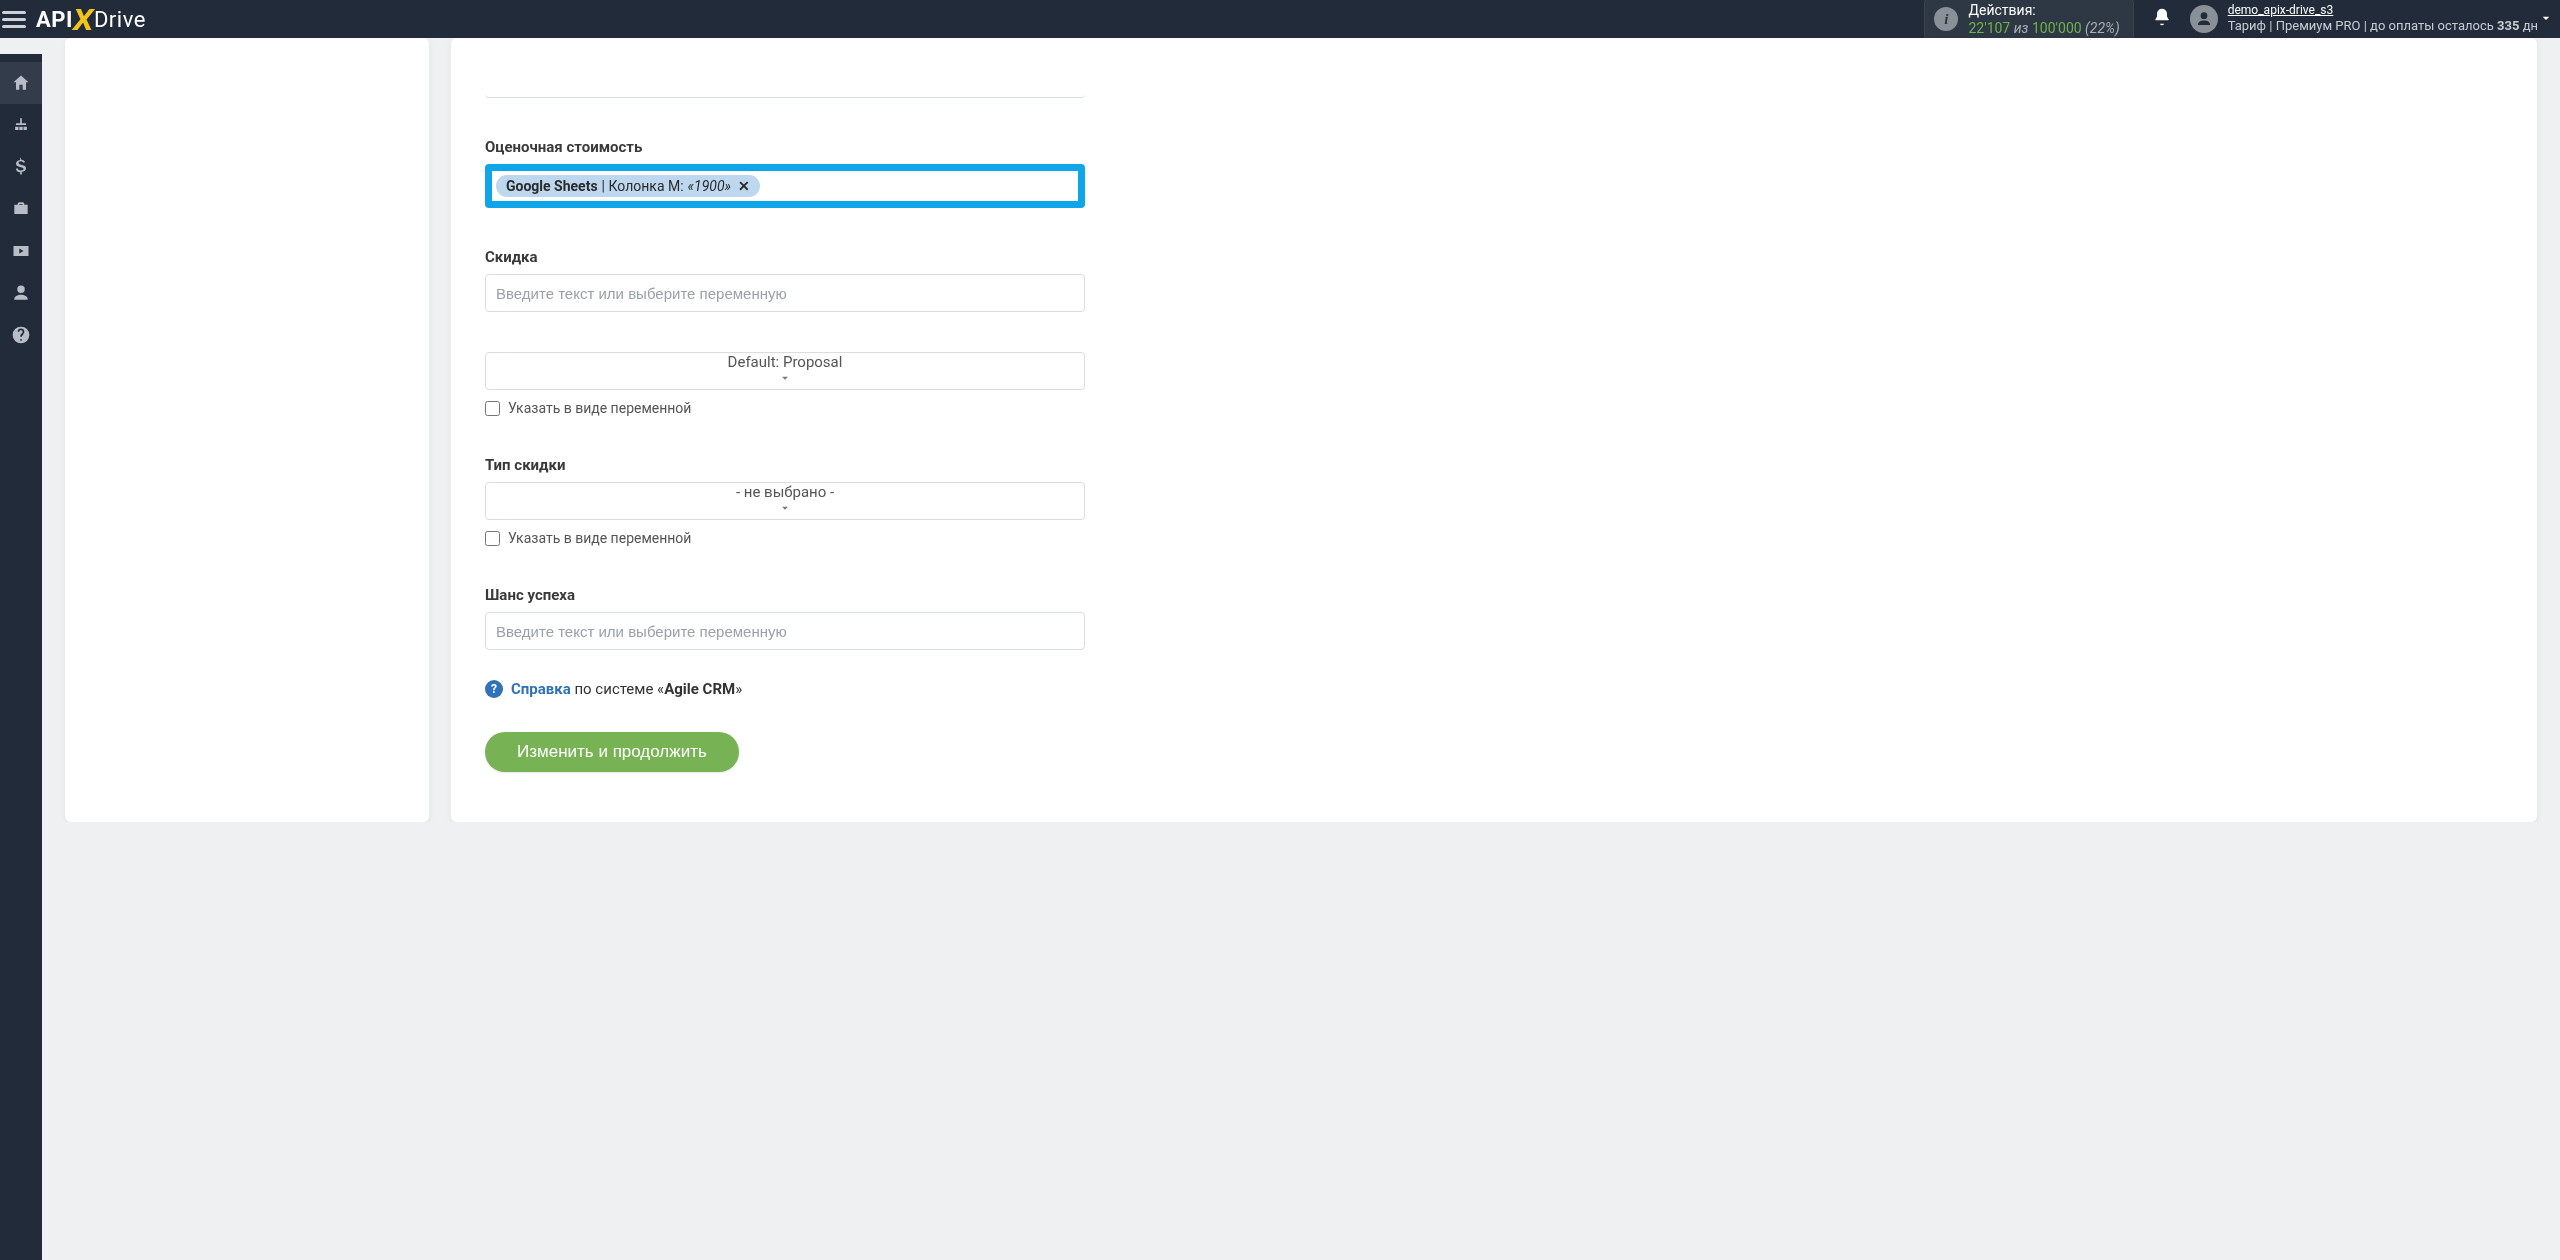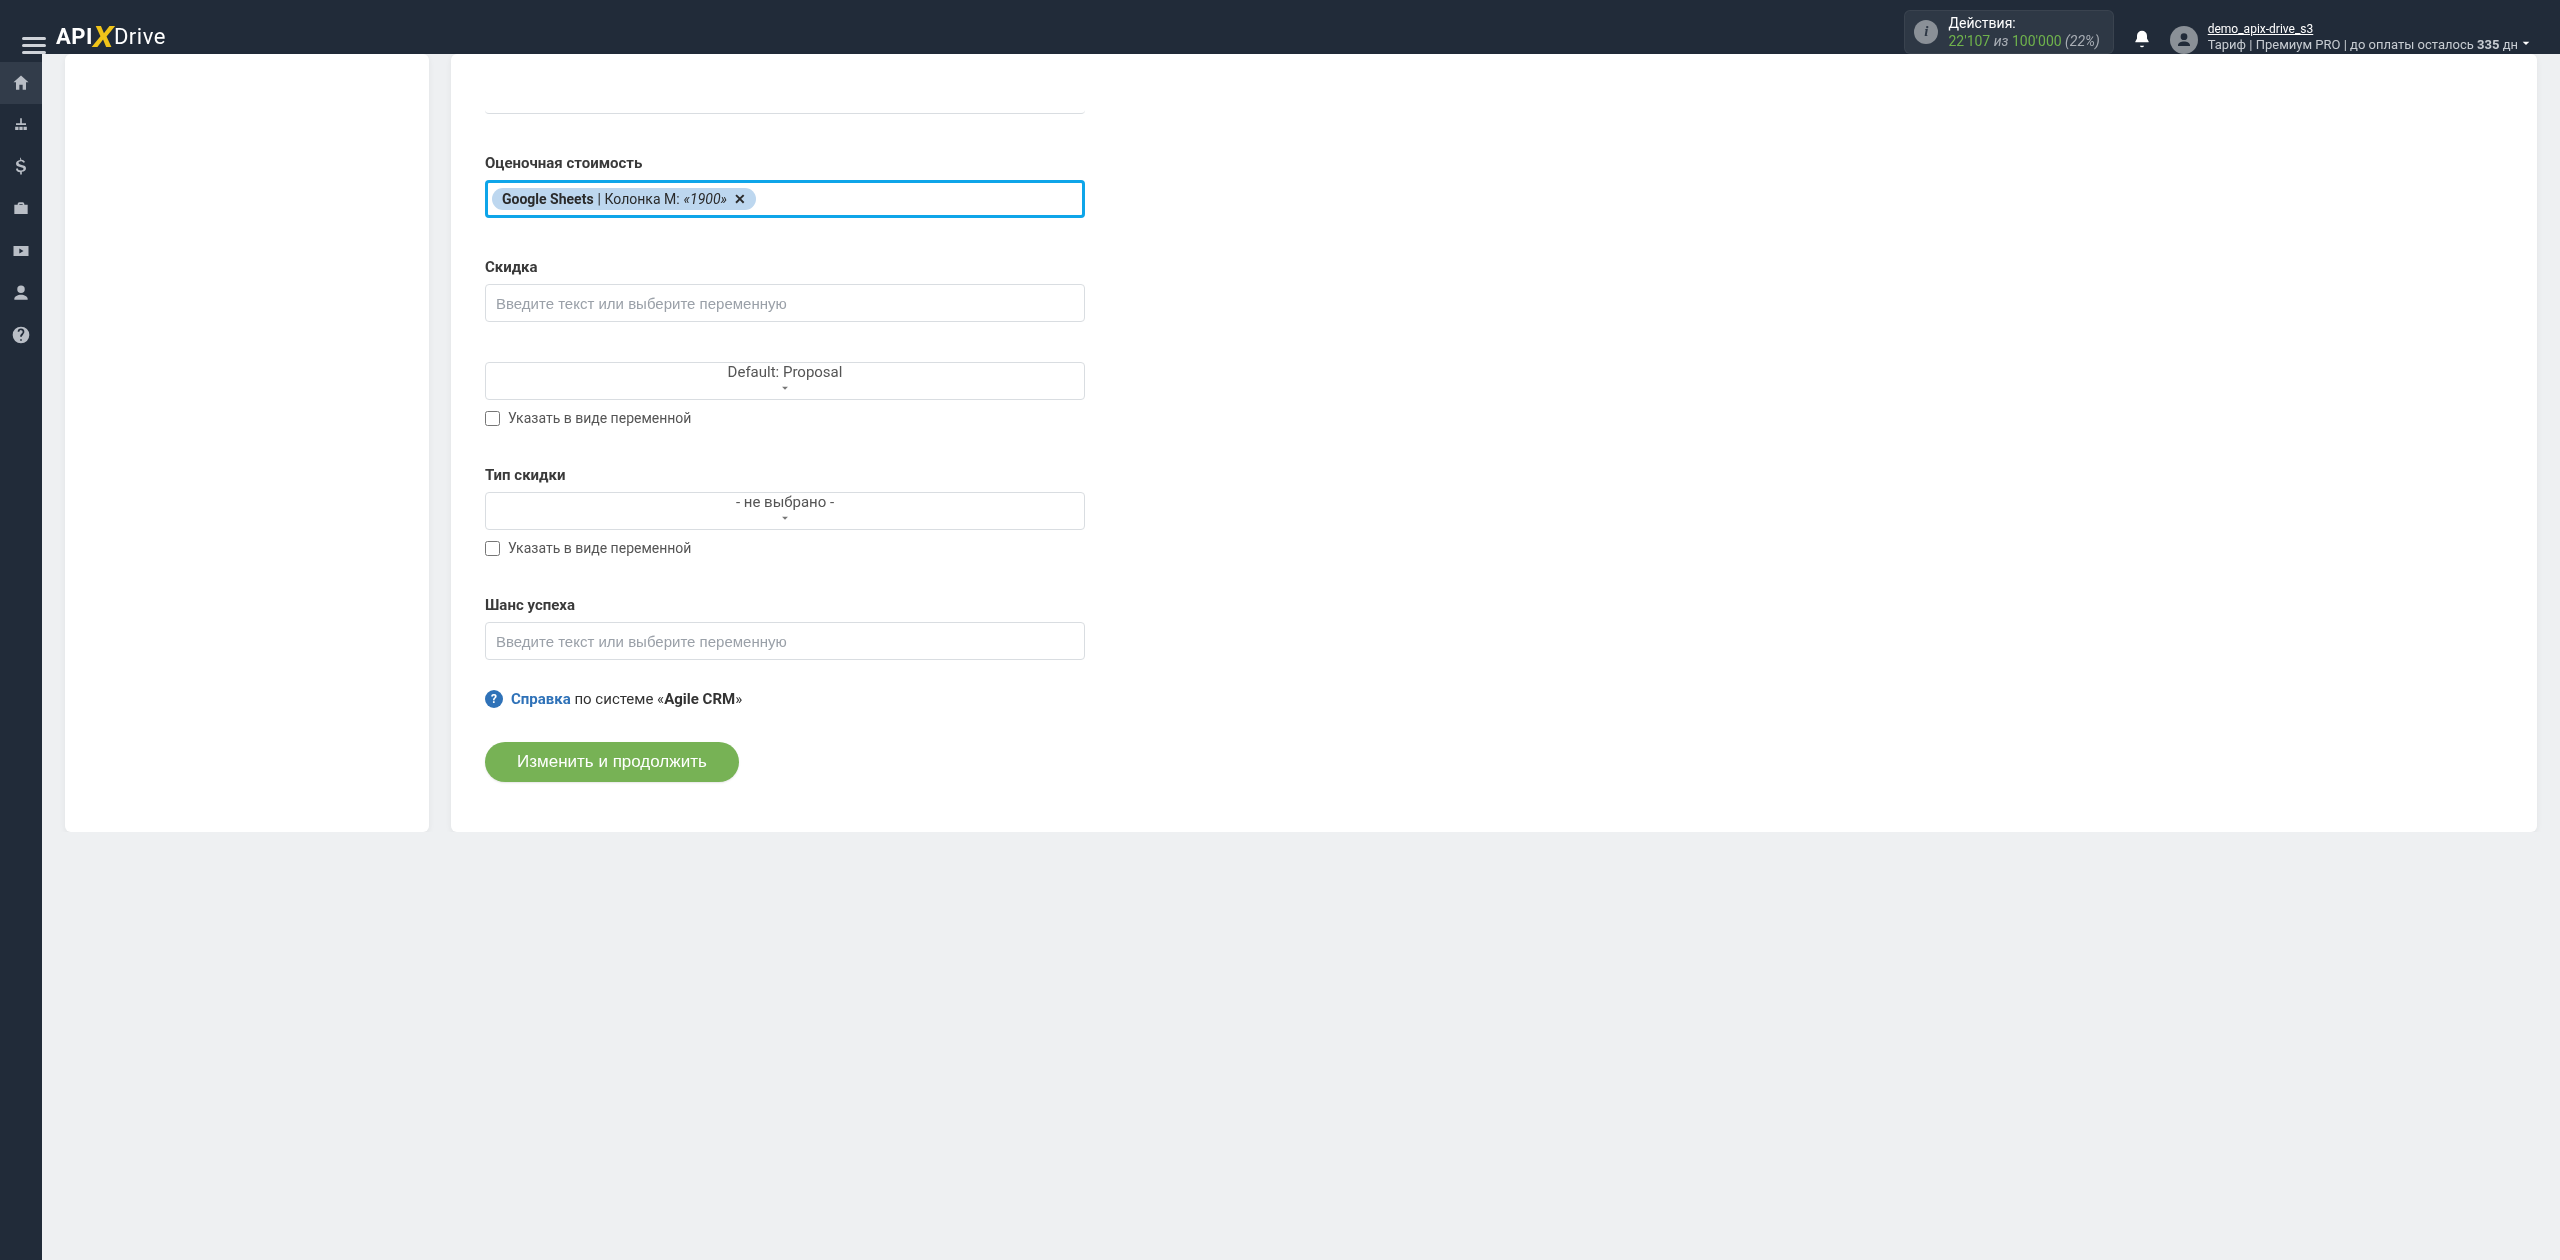--- a/index.html
+++ b/index.html
@@ -1,17 +1,17 @@
 <!DOCTYPE html>
 <html><head>
 <meta charset="utf-8">
 <style>
 * { margin:0; padding:0; box-sizing:border-box; }
 body { font-family: -apple-system, BlinkMacSystemFont, "Segoe UI", Roboto, sans-serif; background:#eef0f2; font-size:14px; color:#333; }
-.header { height:54px; background:#212b39; display:flex; align-items:flex-end; padding:0 22px; color:#fff; }
+.header { height:38px; background:#212b39; display:flex; align-items:center; padding:0 2px; color:#fff; }
 .hamburger { width:24px; display:flex; flex-direction:column; gap:4px; cursor:pointer; margin-right:10px;}
 .hamburger span { height:3px; background:#cfd3d9; border-radius:2px;}
 .logo { display:flex; align-items:center; font-size:22px; font-weight:400; letter-spacing:0.5px;}
 .logo .api { color:#fff; font-weight:700; }
 .logo .x { color:#f0c419; font-weight:700; font-size:30px; transform:scaleX(1.1) rotate(0deg); margin:0 1px; font-style:italic;}
 .logo .drive { color:#fff; font-weight:400; }
 .spacer { flex:1; }
 .actions-box { background:#2e3845; border-radius:6px; padding:4px 14px 4px 10px; display:flex; align-items:center; gap:10px; margin-right:18px; box-shadow:inset 0 0 0 1px rgba(255,255,255,0.06);}
 .info-circle { width:24px; height:24px; border-radius:50%; background:#8a9097; color:#2e3845; display:flex; align-items:center; justify-content:center; font-weight:700; font-style:italic; font-size:15px; font-family:Georgia,serif;}
 .actions-text { display:flex; flex-direction:column; line-height:1.3; font-size:14px;}
@@ -35,21 +35,21 @@
 .columns { display:flex; gap:22px; align-items:stretch;}
 .left-card, .right-card { background:#fff; border-radius:6px; box-shadow:0 2px 6px rgba(0,0,0,0.06); }
 .left-card { width:364px; min-height:670px;}
 .right-card { flex:1; padding:0 34px 50px 34px;}
 .form-group { margin-top:40px;}
 .form-group:first-child { margin-top:0;}
 .label { font-weight:700; font-size:15px; color:#3a3a3a; margin-bottom:8px;}
 .input, .select { width:600px; height:38px; border:1px solid #d9dde1; border-radius:4px; background:#fff; display:flex; align-items:center; padding:0 10px; font-size:15px;}
 .input input { border:none; outline:none; width:100%; font-size:15px;}
 .input input::placeholder { color:#9aa0a8;}
-.tag-input { width:600px; min-height:38px; border:3px solid #0ea5e9; border-radius:4px; background:#fff; padding:4px; display:flex; align-items:center;}
+.tag-input { width:600px; min-height:38px; border:7px solid #0ea5e9; border-radius:4px; background:#fff; padding:4px; display:flex; align-items:center;}
 .tag { background:#bdd7ef; border-radius:12px; padding:3px 10px; font-size:14px; color:#2a2a2a; display:flex; align-items:center; gap:4px;}
 .tag .src { font-weight:700;}
 .tag .col { }
 .tag .val { font-style:italic; font-weight:400;}
 .tag .x-remove { font-weight:700; margin-left:3px; cursor:pointer;}
 .select { justify-content:space-between; cursor:pointer; color:#555;flex-direction:column;}
 .select .chev { color:#888;}
 .checkbox-row { display:flex; align-items:center; gap:8px; margin-top:10px; color:#555;}
 .checkbox-row input { width:15px; height:15px; cursor:pointer;}
 .help-row { display:flex; align-items:center; gap:8px; margin-top:30px; font-size:15px;}

